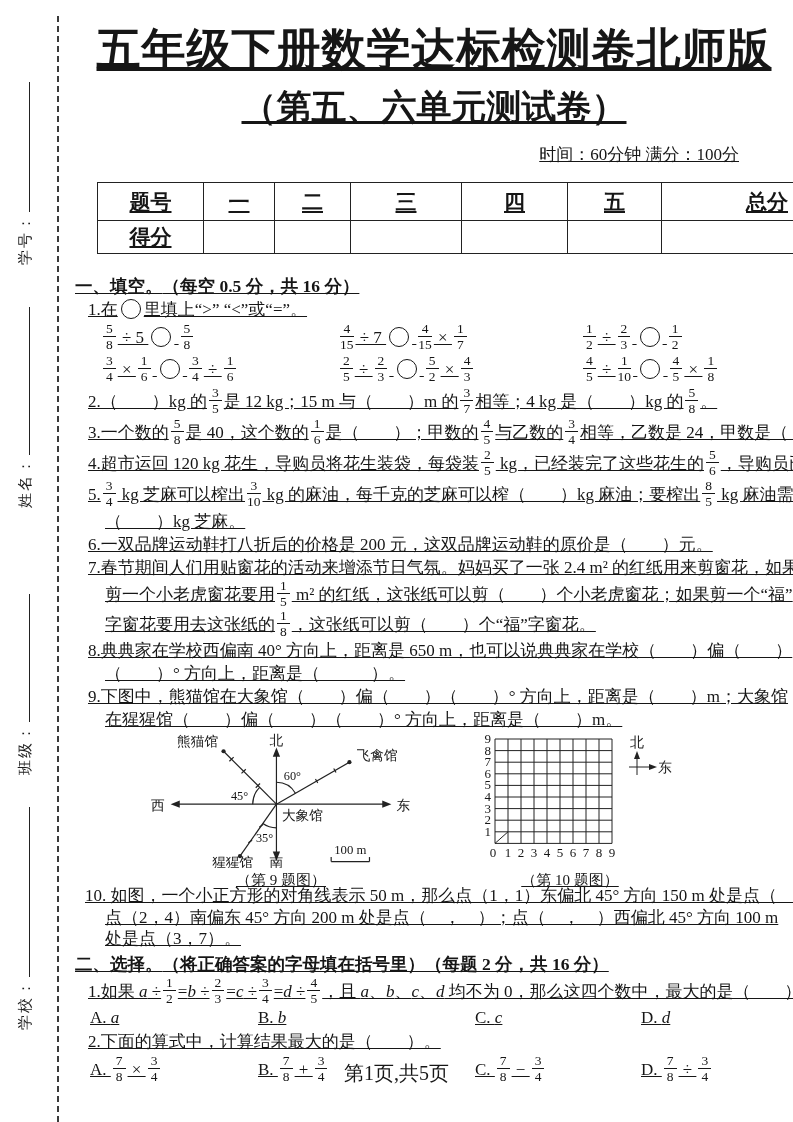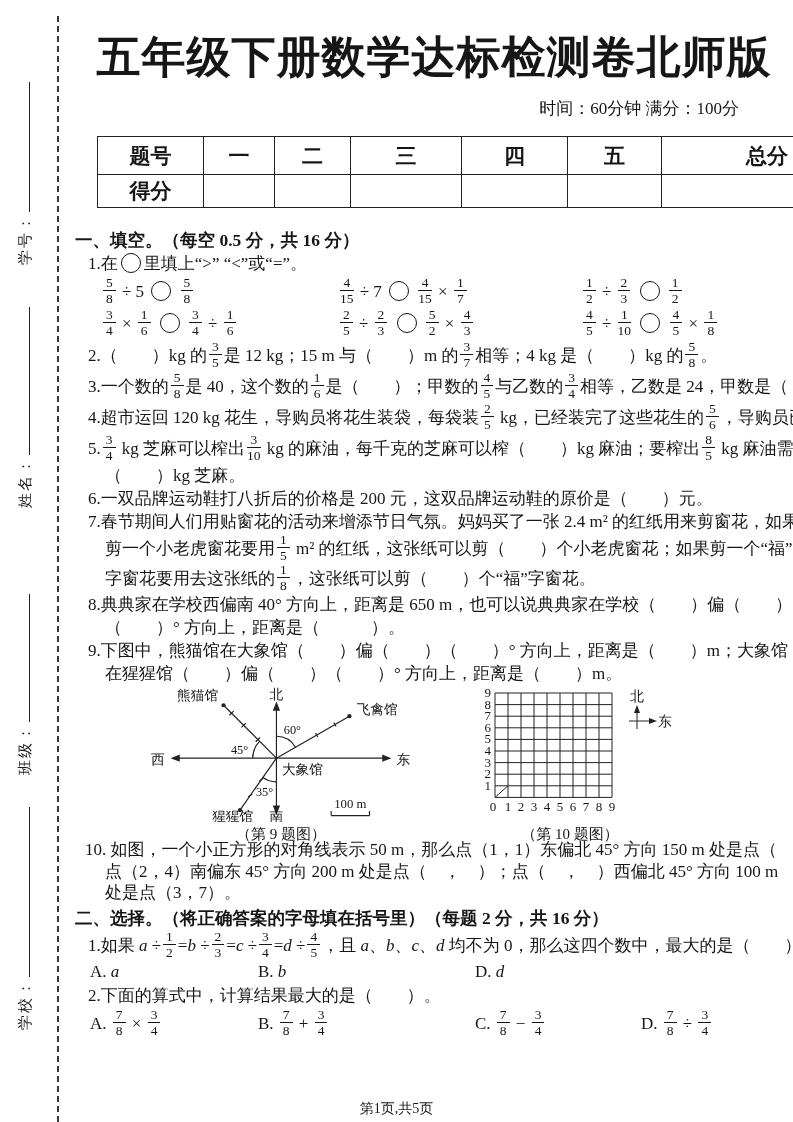--- a/index.html
+++ b/index.html
@@ -4,21 +4,21 @@
 <style>
   html,body{margin:0;padding:0;background:#fff;}
   .page{position:relative;width:793px;height:1122px;background:#fff;overflow:hidden;
         font-family:"Liberation Serif","DejaVu Serif",serif;color:#161616;}
   
   .margin-rule{position:absolute;left:57px;top:16px;bottom:0;width:0;border-left:2px dashed #3a3a3a;}
   .side-label{position:absolute;left:14px;transform:rotate(-90deg);transform-origin:0 0;
               white-space:nowrap;font-size:15px;letter-spacing:2px;color:#1c1c1c;}
   .side-label .wline{display:inline-block;border-bottom:1.6px solid #222;height:1em;vertical-align:baseline;margin-left:2px;}
   
-  .content{position:absolute;left:75px;top:8px;width:718px;}
+  .content{position:absolute;left:75px;top:0;width:718px;text-decoration:underline;}
   .doc-title{margin:24px 0 0;text-align:center;font-size:44px;font-weight:bold;letter-spacing:1px;line-height:52px;}
   .doc-subtitle{margin:10px 0 0;text-align:center;font-size:35px;font-weight:bold;line-height:44px;}
   .meta{margin:14px 54px 16px 0;text-align:right;font-size:17px;line-height:22px;}
   
   table.score{border-collapse:collapse;margin:4px 0 0 22px;width:776px;table-layout:fixed;}
   table.score td{border:1.6px solid #222;text-align:center;font-size:21px;font-weight:bold;padding:0;}
   table.score tr.r1 td{height:37px;}
   table.score tr.r2 td{height:32px;}
   
   .sec{margin:20px 0 0;font-size:17.5px;font-weight:bold;line-height:24px;white-space:nowrap;}
@@ -33,21 +33,21 @@
   
   .frac{display:inline-block;text-align:center;vertical-align:-0.45em;line-height:1;font-size:13.5px;margin:0 2px;}
   .frac .num{display:block;padding:0 3px 1px;border-bottom:1.3px solid #161616;line-height:13px;}
   .frac .den{display:block;padding-top:1px;line-height:13px;}
   .circ{display:inline-block;width:18px;height:18px;border:1.4px solid #161616;border-radius:50%;vertical-align:-4px;margin:0 3px;}
   
   .diagrams{display:flex;gap:28px;padding-left:50px;margin:2px 0 0;height:152px;}
   .dia{text-align:center;}
   .dia .cap{font-size:15px;line-height:16px;margin:0;}
   svg text{font-family:"Liberation Serif","DejaVu Serif",serif;fill:#161616;}
-  .footer{position:absolute;left:0;right:0;top:1086px;text-align:center;font-size:14px;}
+  .footer{position:absolute;left:0;right:0;top:1040px;text-align:center;font-size:20px;}
 </style>
 </head>
 <body>
 
 <div class="page">
 
   <div class="margin-rule"></div>
   <div class="side-label" style="top:265px;">
     <span>学号：</span><span class="wline" style="width:130px;"></span>
   </div>
@@ -57,20 +57,21 @@
   <div class="side-label" style="top:775px;">
     <span>班级：</span><span class="wline" style="width:128px;"></span>
   </div>
   <div class="side-label" style="top:1030px;">
     <span>学校：</span><span class="wline" style="width:170px;"></span>
   </div>
 
   <div class="content">
 
     <p class="doc-title">五年级下册数学达标检测卷北师版</p>
+    <p class="doc-subtitle">（第五、六单元测试卷）</p>
     <p class="meta">时间：60分钟  满分：100分</p>
 
     <table class="score">
       <tbody>
           <tr class="r1">
         <td style="width:105px;">题号</td>
         <td style="width:70px;">一</td>
         <td style="width:75px;">二</td>
         <td style="width:110px;">三</td>
         <td style="width:105px;">四</td>
@@ -209,20 +210,21 @@
     <p class="q h22" style="padding-left:10px;">10. 如图，一个小正方形的对角线表示 50 m，那么点（1，1）东偏北 45° 方向 150 m 处是点（　，　）；</p>
     <p class="q cont h22">点（2，4）南偏东 45° 方向 200 m 处是点（　，　）；点（　，　）西偏北 45° 方向 100 m</p>
     <p class="q cont h20">处是点（3，7）。</p>
 
     <p class="sec" style="margin-top:3px;"><b>二、选择。</b><span class="note">（将正确答案的字母填在括号里）（每题 2 分，共 16 分）</span></p>
 
     <p class="q h29">1.如果 <i>a</i> ÷<span class="frac"><span class="num">1</span><span class="den">2</span></span>=<i>b</i> ÷<span class="frac"><span class="num">2</span><span class="den">3</span></span>=<i>c</i> ÷<span class="frac"><span class="num">3</span><span class="den">4</span></span>=<i>d</i> ÷<span class="frac"><span class="num">4</span><span class="den">5</span></span>，且 <i>a</i>、<i>b</i>、<i>c</i>、<i>d</i> 均不为 0，那么这四个数中，最大的是（　　）</p>
     <div class="opts h23">
       <span>A. <i>a</i></span>
       <span>B. <i>b</i></span>
+      <span>C. <i>c</i></span>
       <span>D. <i>d</i></span>
     </div>
 
     <p class="q" style="line-height:25px;">2.下面的算式中，计算结果最大的是（　　）。</p>
     <div class="opts h30">
       <span>A. <span class="frac"><span class="num">7</span><span class="den">8</span></span> × <span class="frac"><span class="num">3</span><span class="den">4</span></span></span>
       <span>B. <span class="frac"><span class="num">7</span><span class="den">8</span></span> + <span class="frac"><span class="num">3</span><span class="den">4</span></span></span>
       <span>C. <span class="frac"><span class="num">7</span><span class="den">8</span></span> − <span class="frac"><span class="num">3</span><span class="den">4</span></span></span>
       <span>D. <span class="frac"><span class="num">7</span><span class="den">8</span></span> ÷ <span class="frac"><span class="num">3</span><span class="den">4</span></span></span>
     </div>

